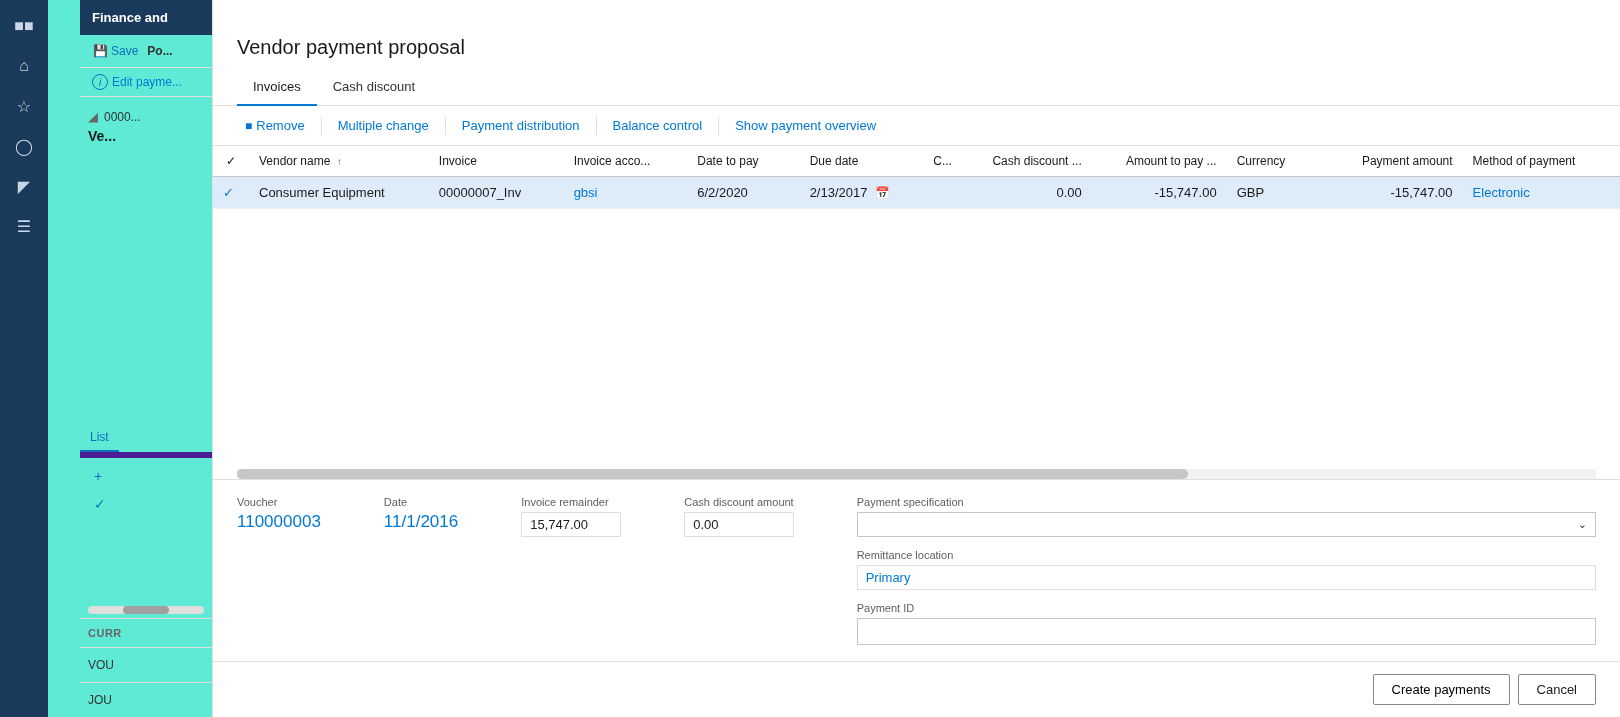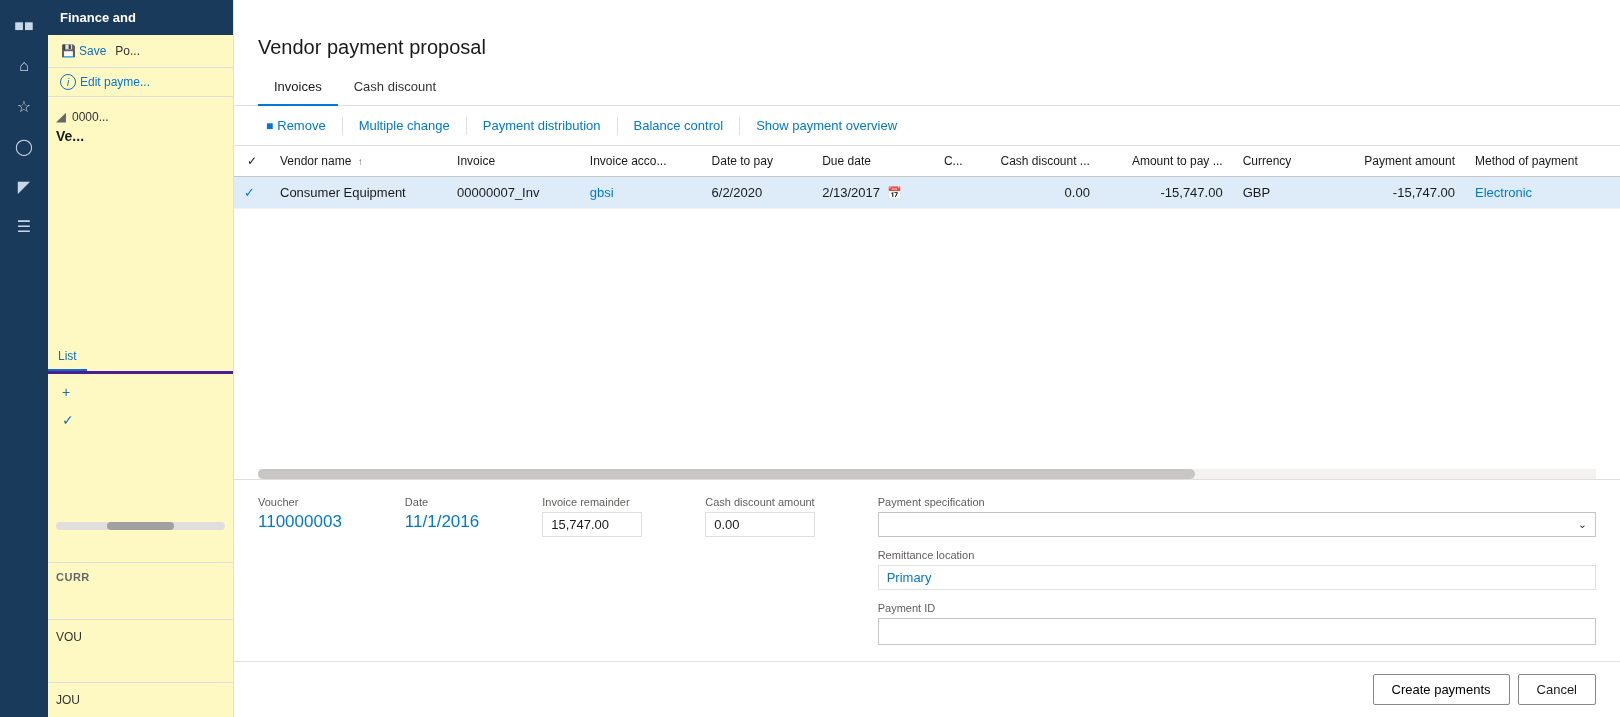--- a/index.html
+++ b/index.html
@@ -18,27 +18,28 @@
       z-index: 10;
     }
     .sidebar-nav .nav-icon {
       width: 36px; height: 36px;
       display: flex; align-items: center; justify-content: center;
       color: #c8d6e5; font-size: 16px; cursor: pointer; border-radius: 4px;
     }
 
     
     .left-panel {
-      width: 186px;
-      background: #fef9c3;
+      width: 165px;
+      background: #5eead4;
       border-right: 1px solid #e1dfdd;
       display: flex;
       flex-direction: column;
       flex-shrink: 0;
       overflow: hidden;
+      padding-left: 32px;
     }
     .left-panel-header {
       background: #1a3a5c;
       color: #fff;
       padding: 10px 12px;
       font-size: 13px;
       font-weight: 600;
       white-space: nowrap;
       overflow: hidden;
     }
@@ -64,36 +65,36 @@
       width: 16px; height: 16px; border-radius: 50%;
       border: 1.5px solid #106ebe;
       display: flex; align-items: center; justify-content: center;
       font-size: 10px; color: #106ebe; font-style: italic;
     }
 
     .left-panel-content { padding: 8px; flex: 1; }
     .filter-icon-row { display: flex; align-items: center; gap: 6px; padding: 4px 0; color: #666; }
     .record-title { font-size: 14px; font-weight: 600; color: #1a1a1a; white-space: nowrap; overflow: hidden; }
 
-    .left-panel-tabs { display: flex; border-bottom: 3px solid #4c1d95; }
+    .left-panel-tabs { display: flex; border-bottom: 6px solid #4c1d95; }
     .left-panel-tab {
       padding: 6px 10px; font-size: 12px; cursor: pointer; color: #333;
       border-bottom: 2px solid transparent;
     }
     .left-panel-tab.active { color: #106ebe; border-bottom-color: #106ebe; }
 
     .left-panel-actions { padding: 6px 8px; display: flex; flex-direction: column; gap: 4px; }
     .left-panel-action-btn {
       display: flex; align-items: center; gap: 4px;
       padding: 4px 6px; cursor: pointer; color: #333; font-size: 12px;
       border-radius: 2px;
     }
     .left-panel-action-btn .action-icon { color: #106ebe; font-size: 14px; }
 
-    .left-panel-section { padding: 8px; border-top: 1px solid #e1dfdd; margin-top: 28px; }
+    .left-panel-section { padding: 8px; border-top: 1px solid #e1dfdd; }
     .left-panel-section-label { font-size: 11px; font-weight: 600; color: #666; text-transform: uppercase; letter-spacing: 0.5px; }
     .left-panel-field { font-size: 12px; color: #333; padding: 2px 0; white-space: nowrap; overflow: hidden; }
 
     
     .left-panel-scroll { height: 8px; background: #e1dfdd; margin: 4px 8px; border-radius: 4px; }
     .left-panel-scroll-thumb { height: 100%; width: 40%; background: #a0a0a0; border-radius: 4px; margin-left: 30%; }
 
     
     .main-content {
       flex: 1;
@@ -343,21 +344,21 @@
   <div class="nav-icon">☰</div>
 </div>
 
 <div class="left-panel">
   <div class="left-panel-header">Finance and</div>
   <div class="left-panel-toolbar">
     <button>
       <span>💾</span>
       <span>Save</span>
     </button>
-    <span style="font-size:12px;color:#333;">Po...</span>
+    <span style="font-size:12px;color:#333;font-weight:bold;">Po...</span>
   </div>
   <div class="edit-payment-btn">
     <div class="info-icon">i</div>
     <span style="font-size:12px;color:#0078d4;">Edit payme...</span>
   </div>
   <div class="left-panel-content">
     <div class="filter-icon-row">
       <span style="cursor:pointer;">◢</span>
       <span style="font-size:12px;color:#333;">0000...</span>
     </div>

